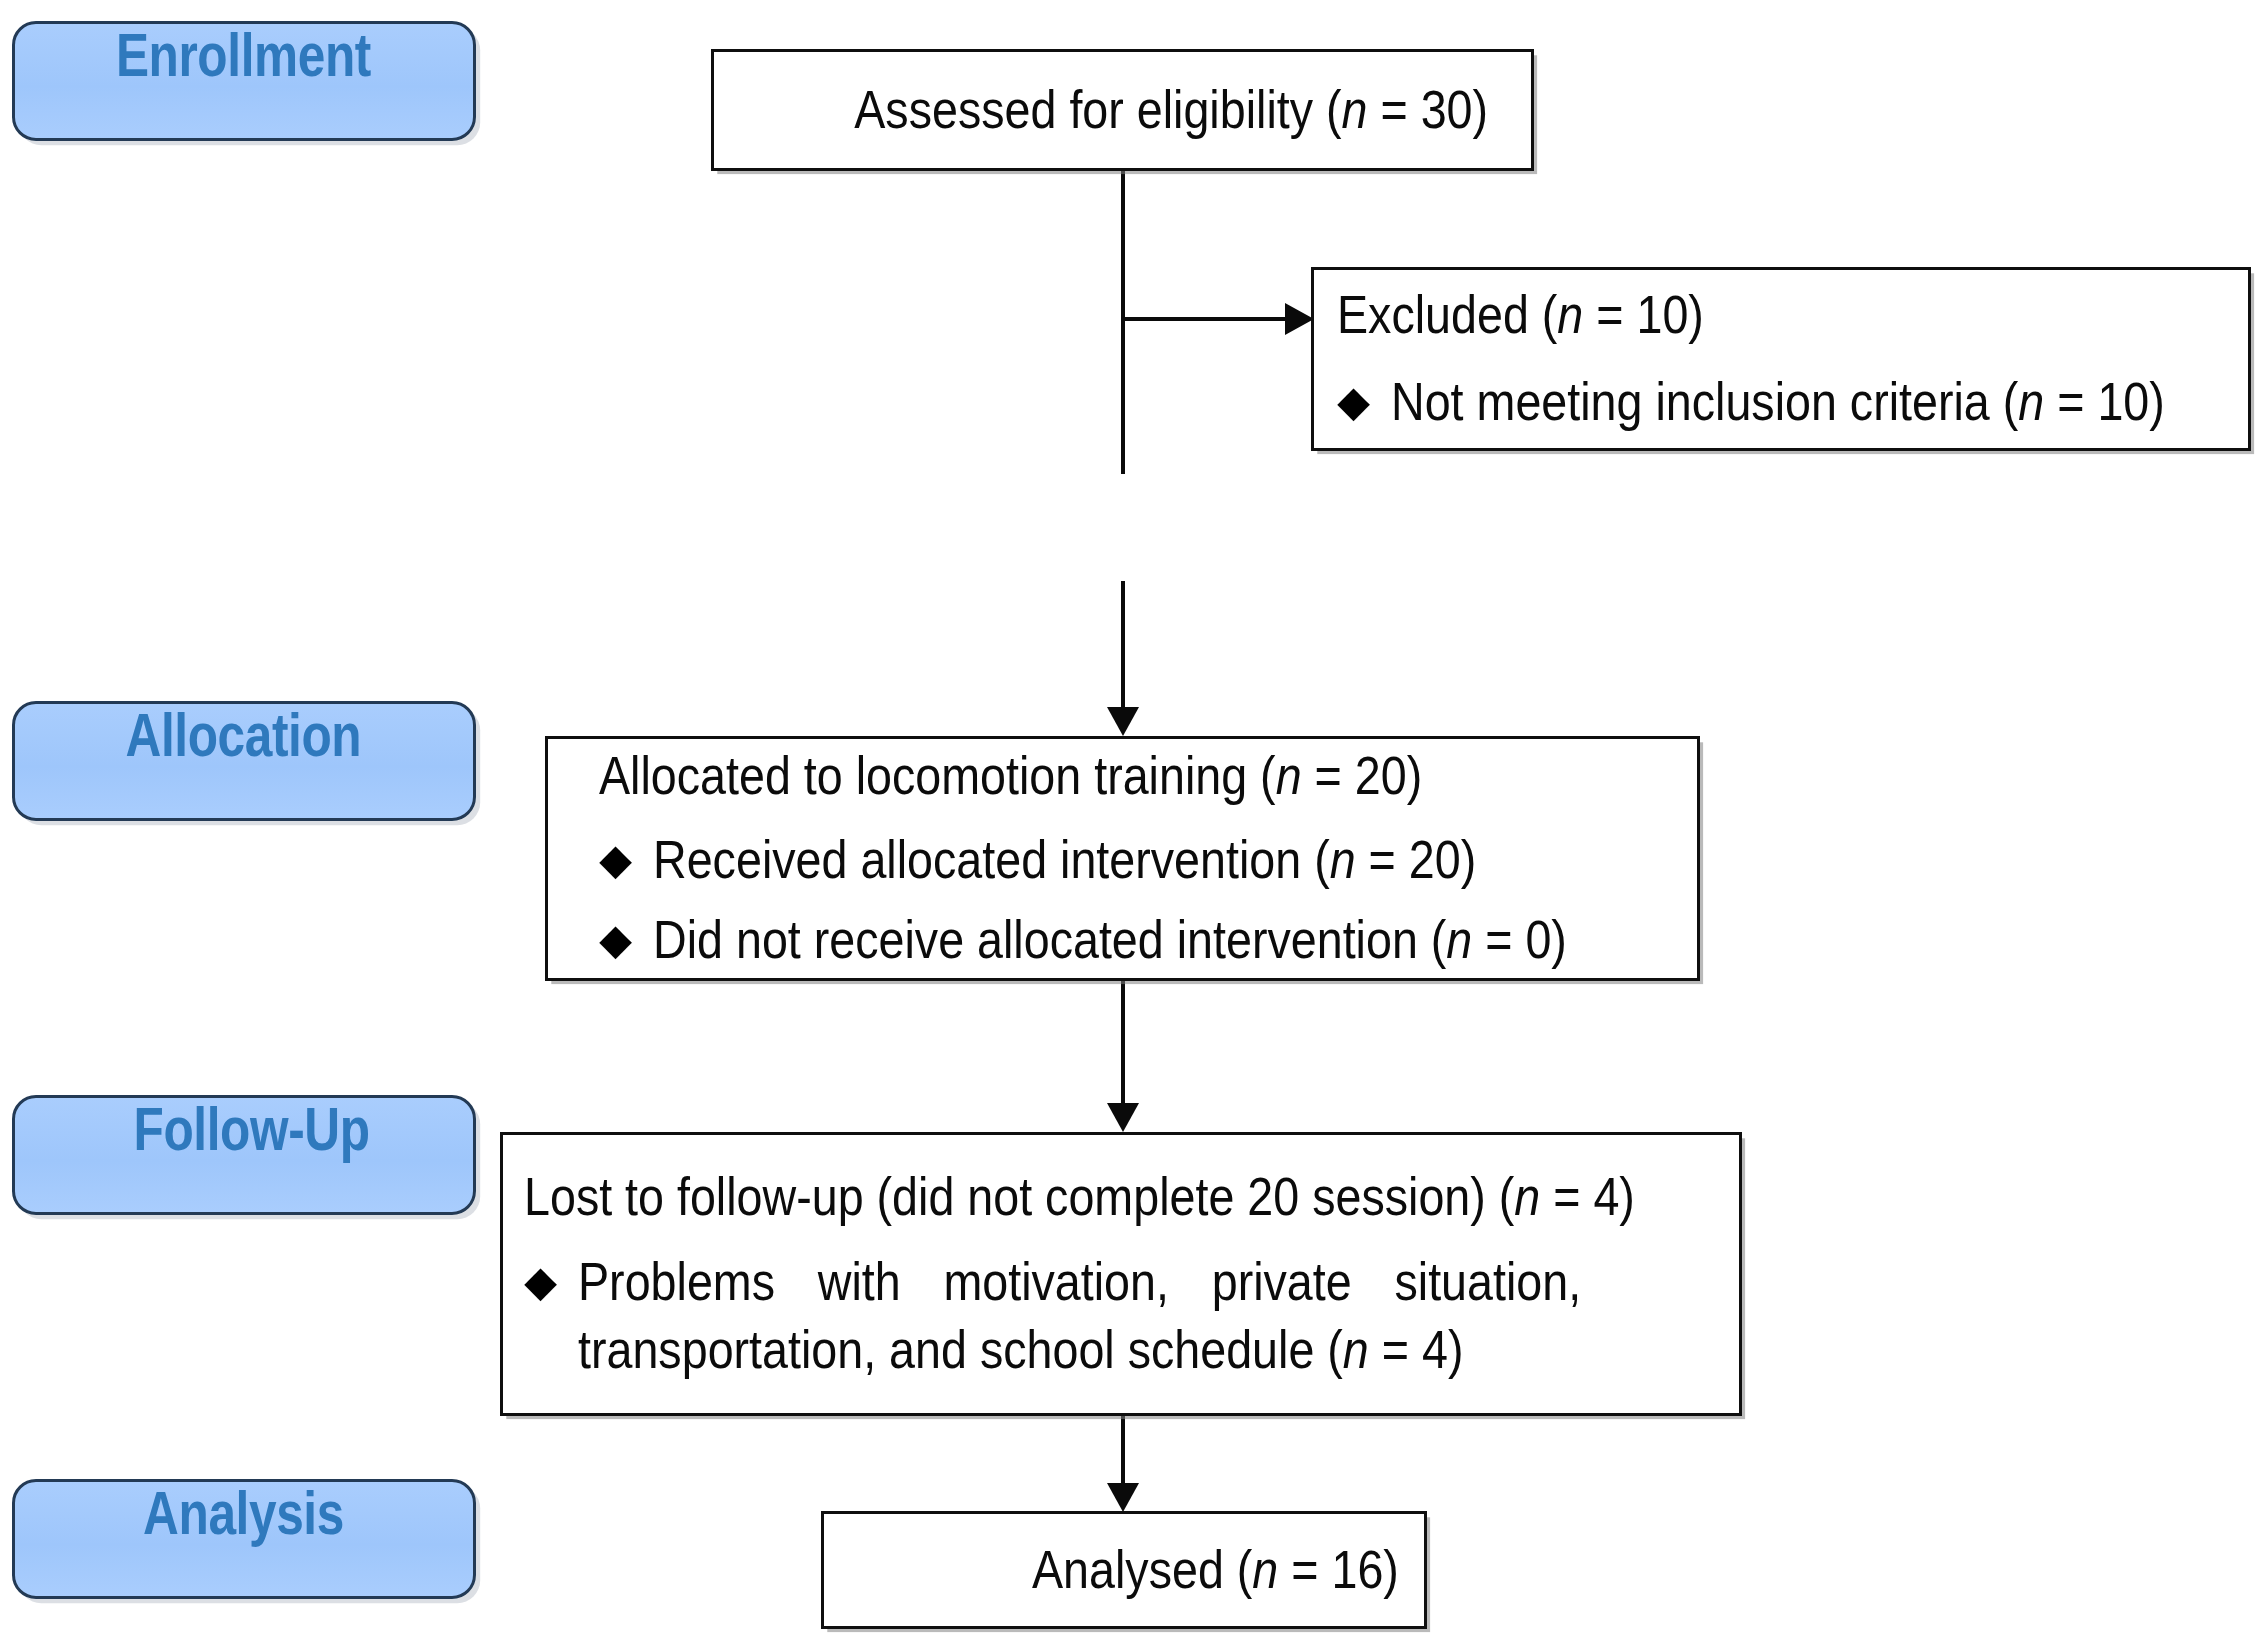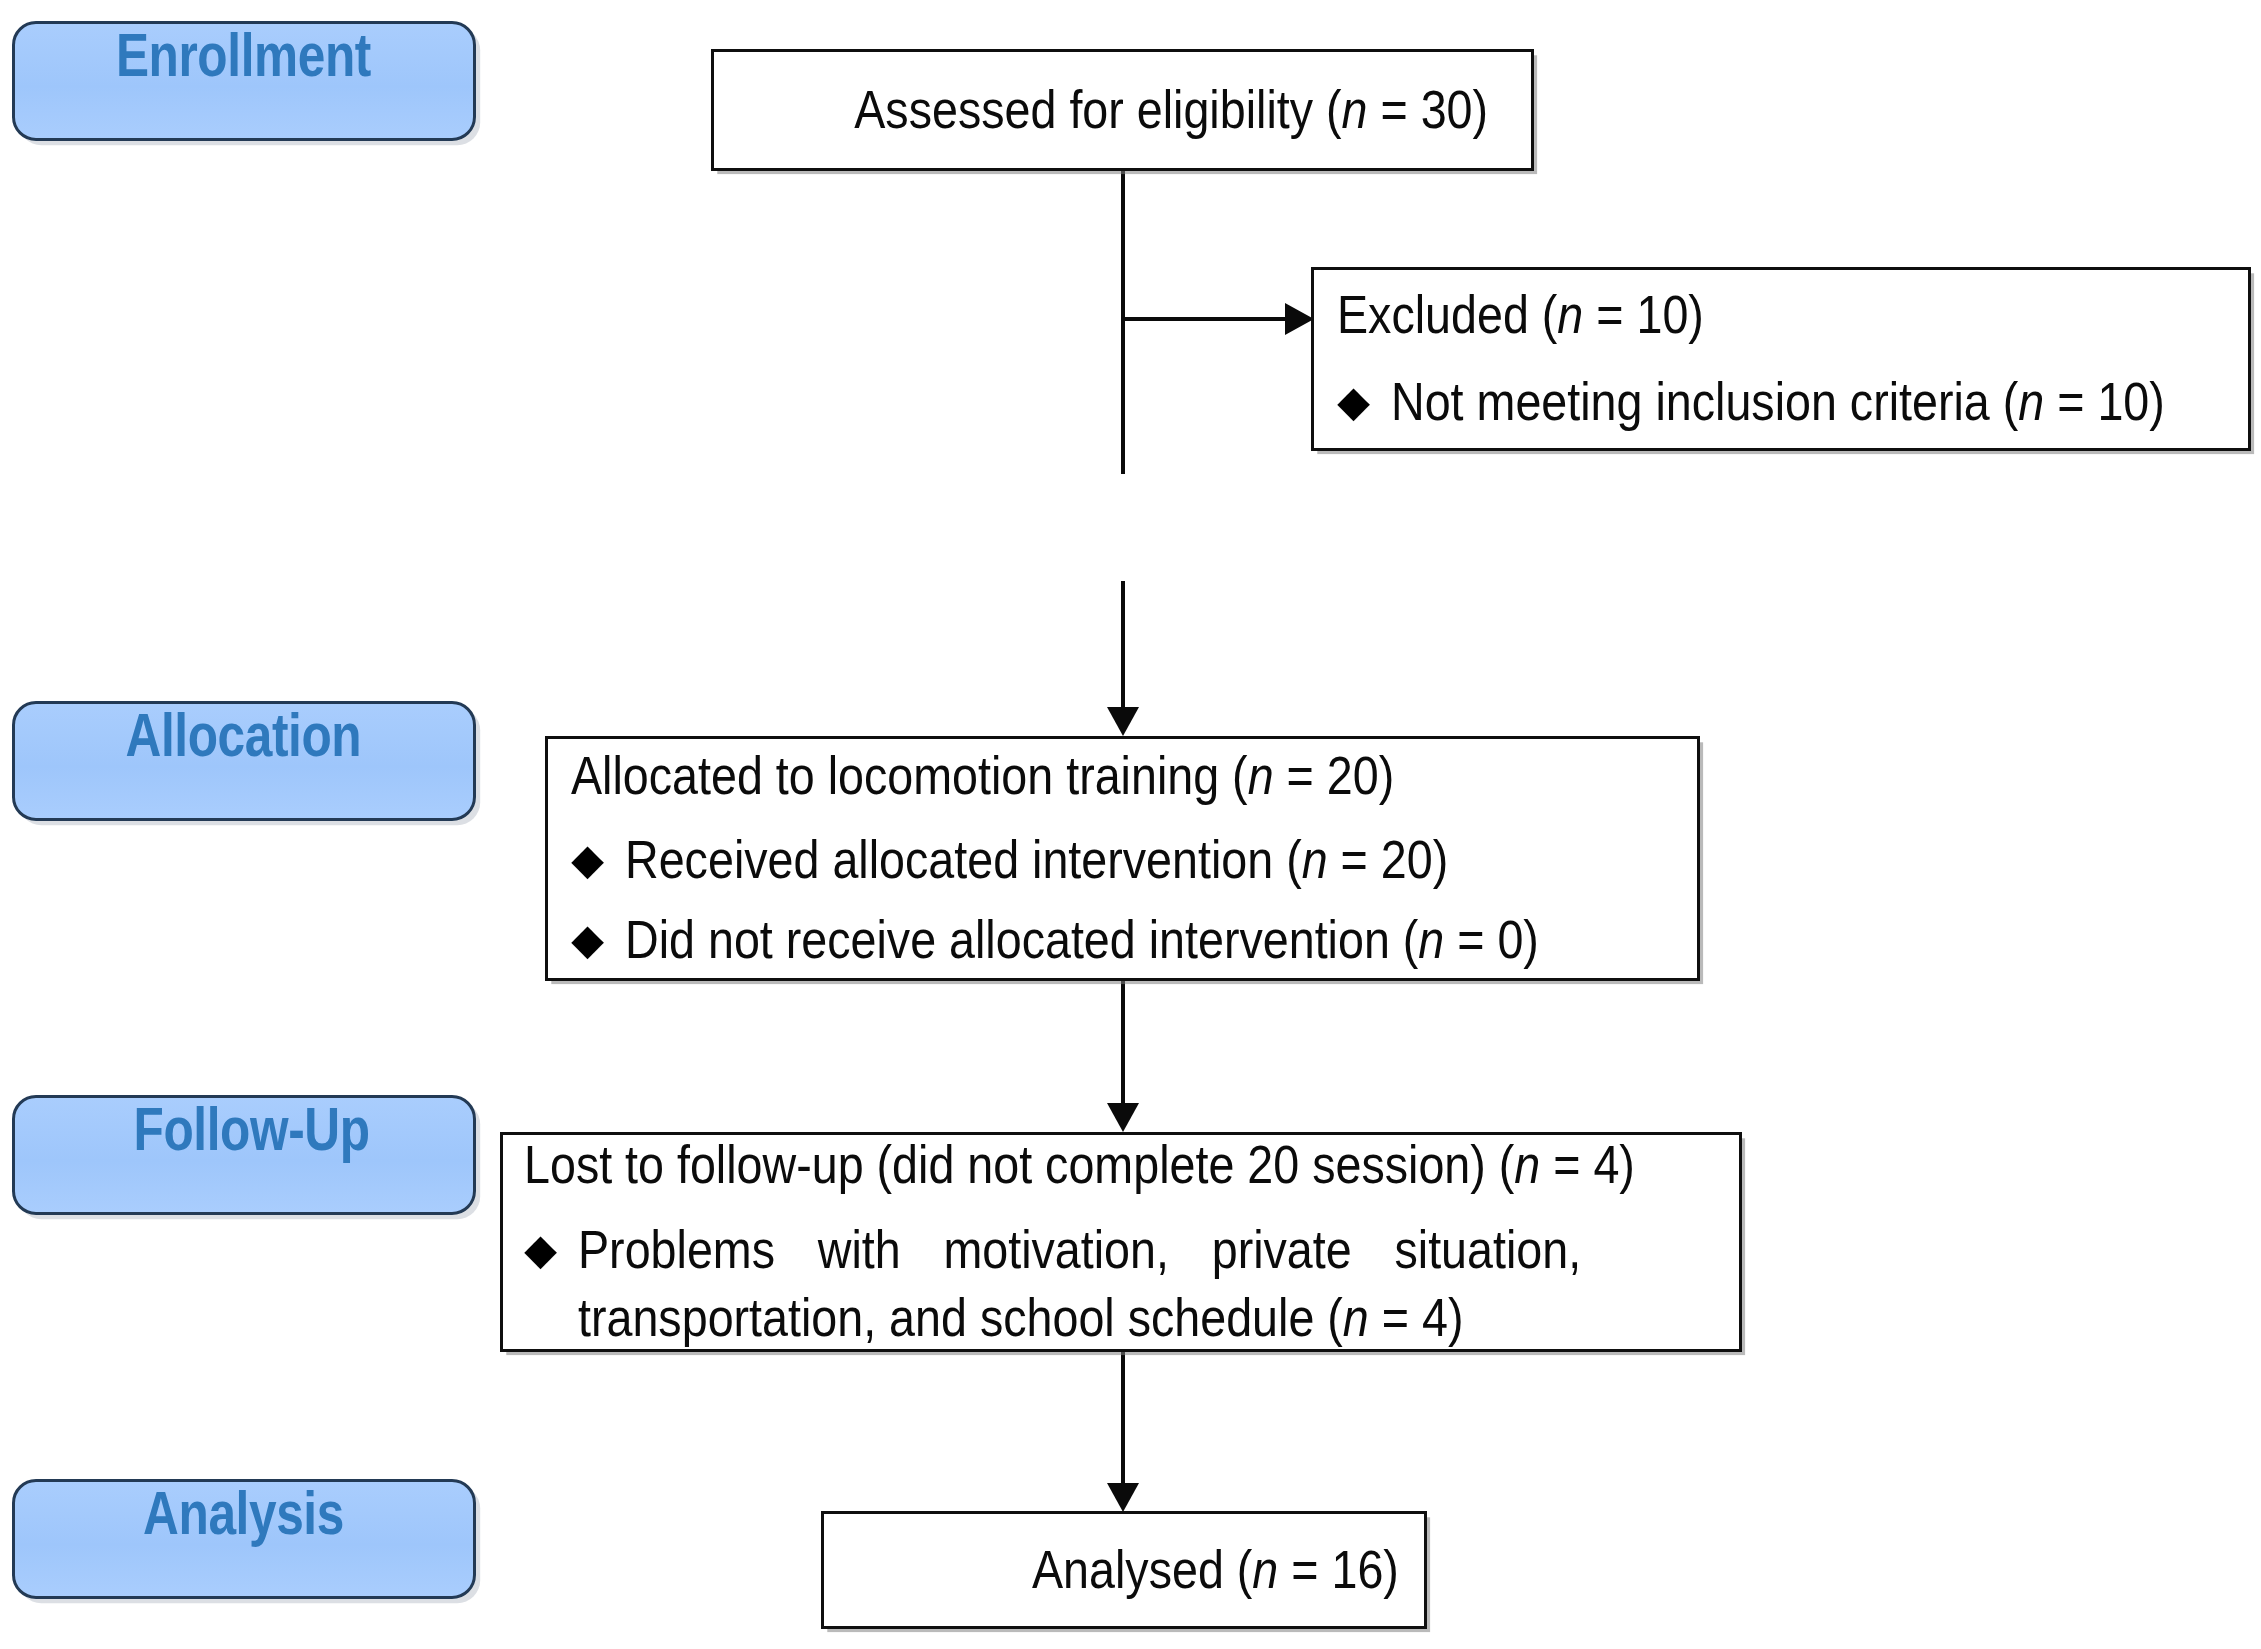--- a/index.html
+++ b/index.html
@@ -178,40 +178,40 @@
         <span class="bullet-glyph">◆</span>
         <span class="bullet-text">
           <span>Not meeting inclusion criteria (</span><i>n</i><span> = 10)</span>
         </span>
       </div>
     </div>
   </div>
 
 
   <div class="node" style="left:545px; top:736px; width:1155px; height:245px;">
-    <div class="node-inner" style="padding:15px 23px;">
+    <div class="node-inner" style="padding:15px 23px;margin-left:28px;">
       <div class="line" style="margin-bottom:14.8px;">
         <span>Allocated to locomotion training (</span><i>n</i><span> = 20)</span>
       </div>
       <div class="bullet-line" style="margin-bottom:11.6px;">
         <span class="bullet-glyph">◆</span>
         <span class="bullet-text">
           <span>Received allocated intervention (</span><i>n</i><span> = 20)</span>
         </span>
       </div>
       <div class="bullet-line">
         <span class="bullet-glyph">◆</span>
         <span class="bullet-text">
           <span>Did not receive allocated intervention (</span><i>n</i><span> = 0)</span>
         </span>
       </div>
     </div>
   </div>
 
-  <div class="node" style="left:500px; top:1132px; width:1242px; height:220px;">
+  <div class="node" style="left:500px; top:1132px; width:1242px; height:284px;">
     <div class="node-inner" style="padding:0 21px;">
       <div class="line" style="margin-bottom:16px;">
         <span>Lost to follow-up (did not complete 20 session) (</span><i>n</i><span> = 4)</span>
       </div>
       <div class="bullet-line">
         <span class="bullet-glyph">◆</span>
         <span class="bullet-text wrap" style="width:1086px;">
           <span>Problems with motivation, private situation, transportation, and school schedule (</span><i>n</i><span> = 4)</span>
         </span>
       </div>

